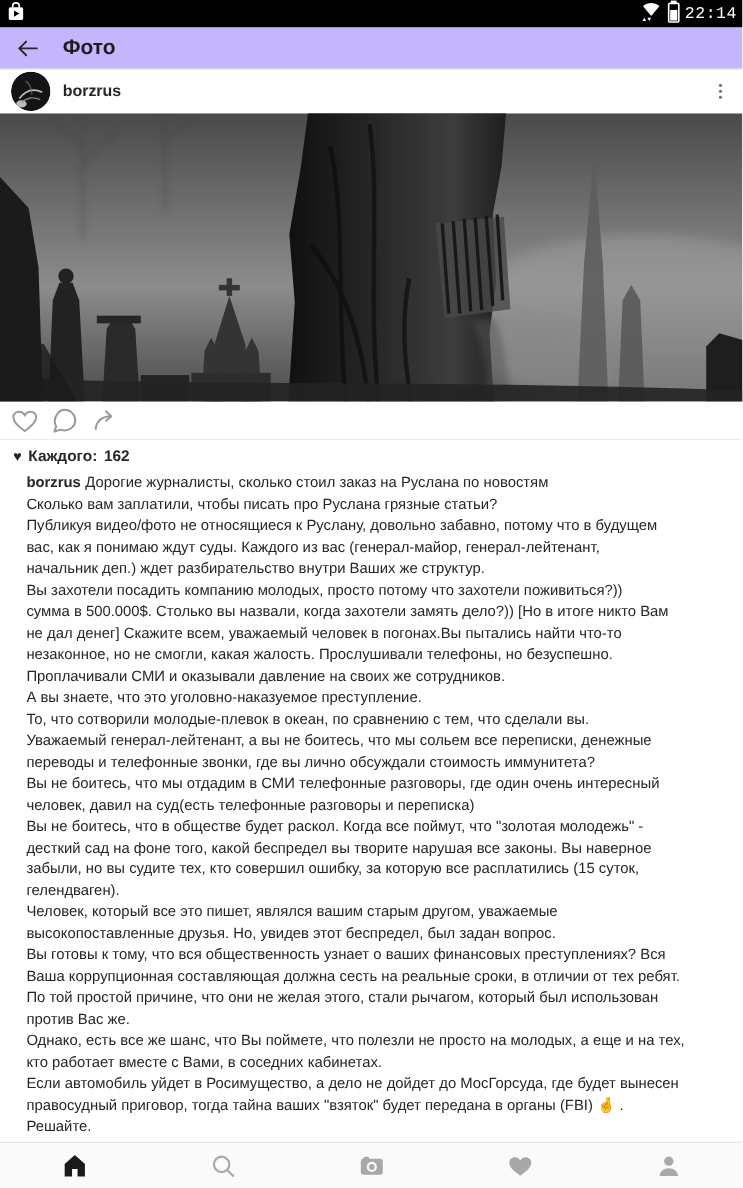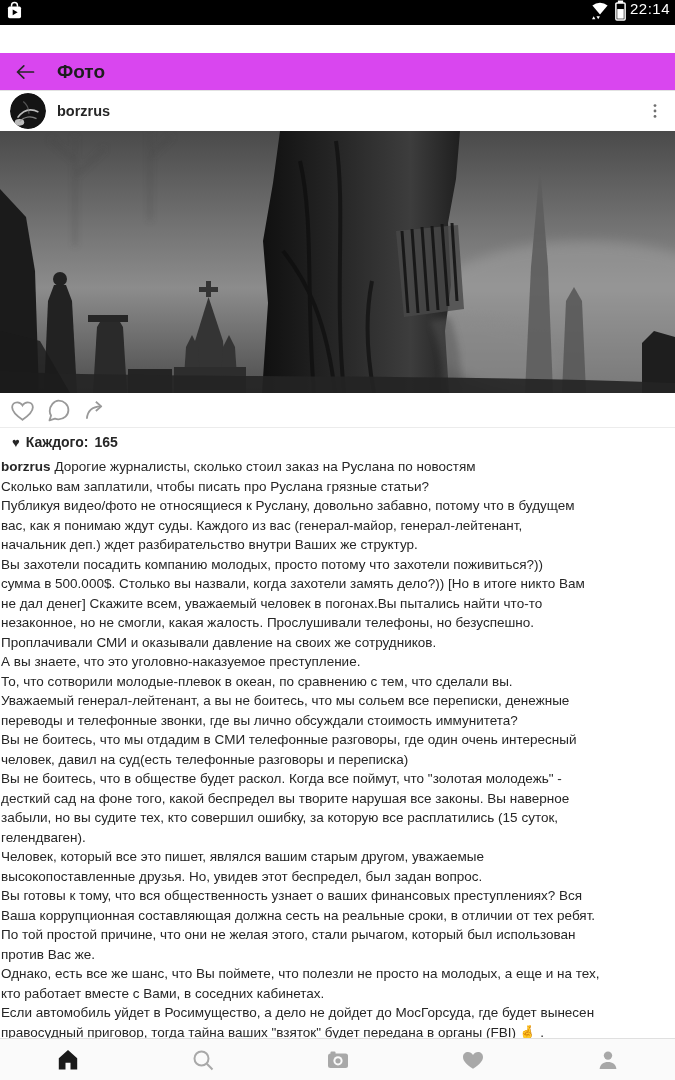--- a/index.html
+++ b/index.html
@@ -3,43 +3,43 @@
 <meta charset="utf-8">
 <style>
   html,body{margin:0;padding:0;}
   body{
     width:675px;height:1080px;overflow:hidden;background:#fff;
     font-family:"Liberation Sans", sans-serif;color:#262626;position:relative;
   }
   
   .status-bar{height:25px;background:#000;display:flex;align-items:center;
     justify-content:space-between;padding:0 5px;box-sizing:border-box;}
-  .sb-right{display:flex;align-items:flex-start;gap:3px;}
+  .sb-right{display:flex;align-items:center;gap:3px;font-family:Liberation Mono, monospace;}
   .sb-time{color:#fff;font-size:15px;letter-spacing:.5px;}
   
   .app-header{height:38px;display:flex;align-items:center;gap:20px;
-    padding-left:13px;border-bottom:1px solid #e2e2e2;box-sizing:border-box;background:#d946ef;margin-top:28px;}
+    padding-left:13px;border-bottom:1px solid #e2e2e2;box-sizing:border-box;background:#c4b5fd;}
   .app-title{font-size:19px;font-weight:600;color:#1d1d1d;}
   
   .post-header{height:40px;display:flex;align-items:center;padding:0 10px;box-sizing:border-box;}
   .avatar{width:36px;height:36px;border-radius:50%;overflow:hidden;flex:0 0 auto;}
   .username{font-weight:700;font-size:14.5px;margin-left:11px;color:#262626;}
   .menu-dots{margin-left:auto;display:flex;align-items:center;cursor:pointer;}
   
   .photo{width:675px;height:262px;display:block;}
   
   .actions{height:34px;display:flex;align-items:center;gap:9px;padding-left:9px;}
   .actions svg{display:block;}
   .divider{height:1px;background:#ececec;}
   
   .likes{display:flex;align-items:center;gap:6px;padding:6px 12px 2px 12px;
     font-size:14px;font-weight:700;color:#262626;}
   .likes .heart-glyph{font-size:13px;line-height:1;}
   
-  .caption{padding:5px 10px 0 1px;font-size:13.5px;line-height:19.5px;color:#262626;}
+  .caption{padding:5px 10px 0 24px;font-size:13.5px;line-height:19.5px;color:#262626;}
   .cap-user{font-weight:700;}
   .cap-text{white-space:pre-line;margin-left:4px;}
   
   .bottom-nav{position:absolute;left:0;bottom:0;width:675px;height:42px;
     background:#fafafa;border-top:1px solid #e0e0e0;box-sizing:border-box;
     display:flex;align-items:center;}
   .nav-item{flex:1;display:flex;align-items:center;justify-content:center;cursor:pointer;}
 </style>
 </head>
 <body>
@@ -182,21 +182,21 @@
       <path d="M5.2 19.3c.6-6.6 5-10.6 12.3-10.9" fill="none" stroke="#999" stroke-width="1.6"></path>
       <path d="M13.2 4.2l4.8 4.1-4.8 4.1" fill="none" stroke="#999" stroke-width="1.6" stroke-linejoin="round"></path>
     </svg>
   </span>
 </div>
 <div class="divider"></div>
 
 <div class="likes">
   <span class="heart-glyph">♥</span>
   <span>Каждого:</span>
-  <span>165</span>
+  <span>162</span>
 </div>
 
 <div class="caption">
   <span class="cap-user">borzrus</span><span class="cap-text">Дорогие журналисты, сколько стоил заказ на Руслана по новостям
 Сколько вам заплатили, чтобы писать про Руслана грязные статьи?
 Публикуя видео/фото не относящиеся к Руслану, довольно забавно, потому что в будущем
 вас, как я понимаю ждут суды. Каждого из вас (генерал-майор, генерал-лейтенант,
 начальник деп.) ждет разбирательство внутри Ваших же структур.
 Вы захотели посадить компанию молодых, просто потому что захотели поживиться?))
 сумма в 500.000$. Столько вы назвали, когда захотели замять дело?)) [Но в итоге никто Вам

